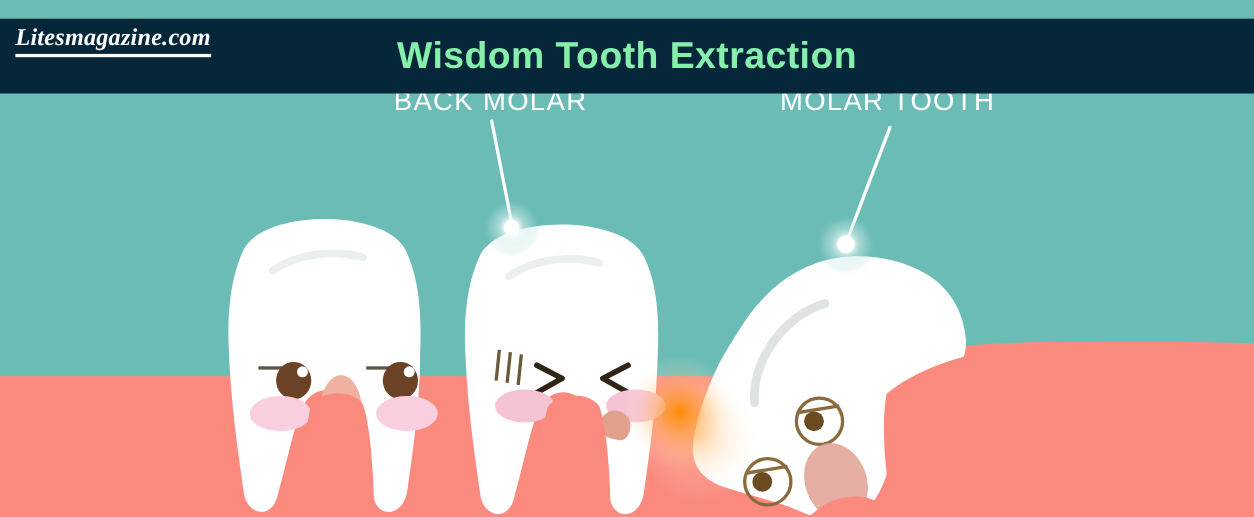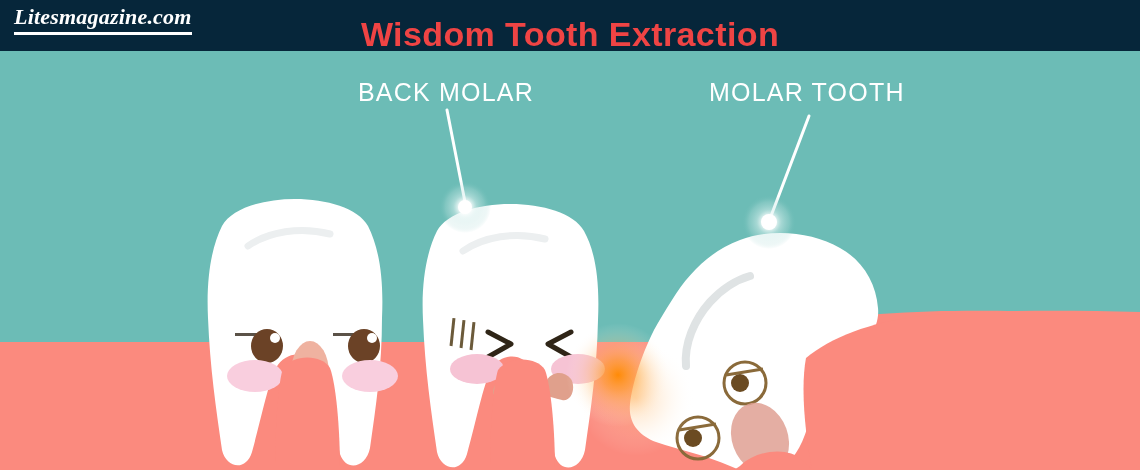--- a/index.html
+++ b/index.html
@@ -14,23 +14,23 @@
     position: relative;
     width: 1140px;
     height: 470px;
     overflow: hidden;
     background: #6cbcb6;
   }
 
   
   .header {
     position: absolute;
-    left: 0; top: 0;
-    width: 1140px;
-    height: 51px;
+    left: 0; top: 17px;
+    width: 1140px;
+    height: 68px;
     background: #06263a;
     z-index: 40;
   }
   .logo {
     position: absolute;
     left: 14px; top: 4px;
     color: #ffffff;
     font-size: 22px;
     font-weight: bold;
     font-style: italic;
@@ -38,21 +38,21 @@
     border-bottom: 3px solid #ffffff;
     padding-bottom: 2px;
     white-space: nowrap;
     font-family: "Liberation Serif", serif;
   }
   .page-title {
     position: absolute;
     left: 0; top: 15px;
     width: 1140px;
     text-align: center;
-    color: #ef4444;
+    color: #86efac;
     font-size: 34px;
     font-weight: bold;
     letter-spacing: .4px;
   }
 
   
   .scene {
     position: absolute;
     left: 0; top: 68px;
     width: 1140px;

